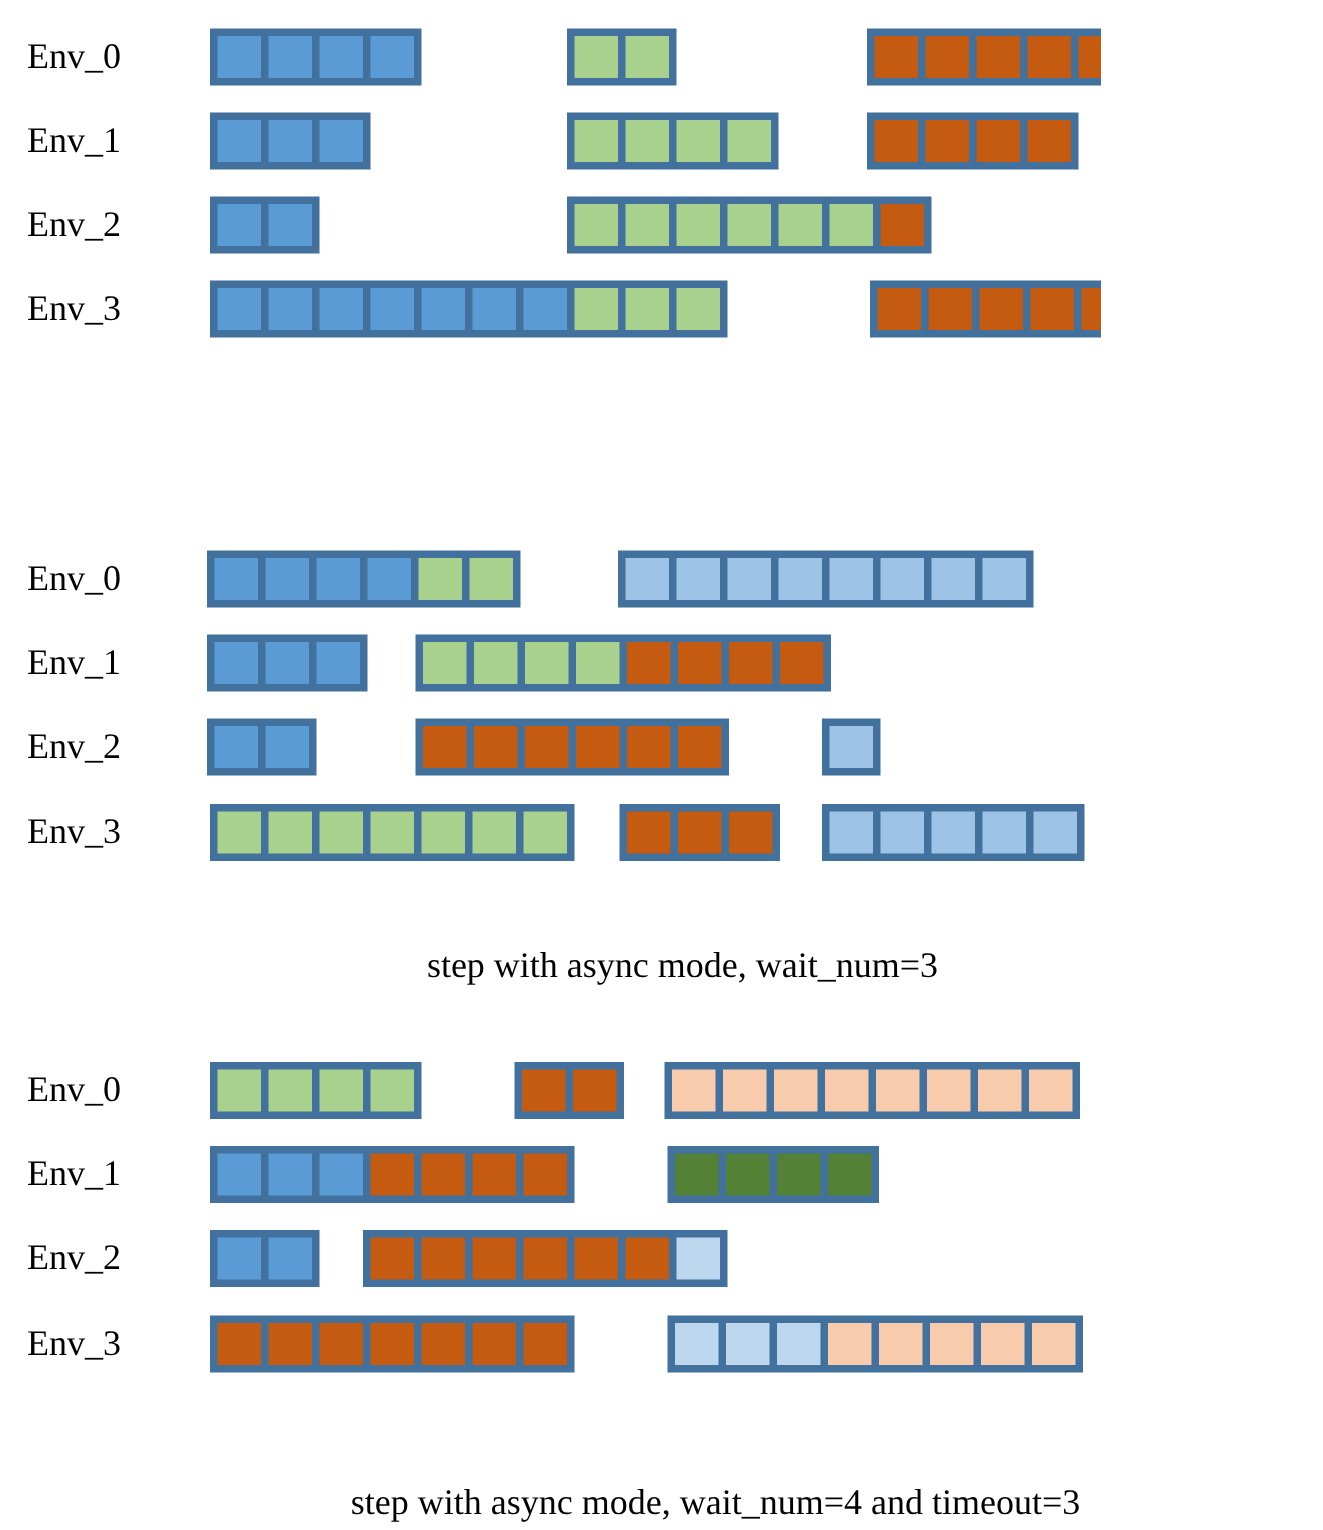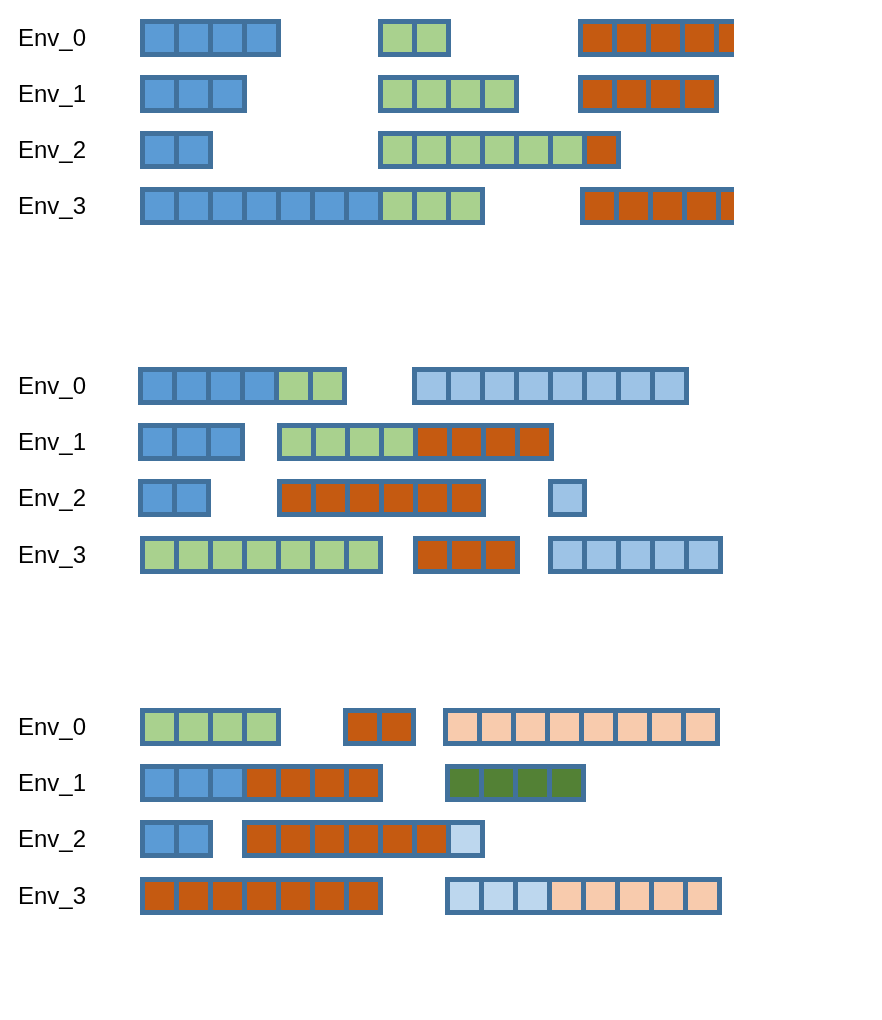--- a/index.html
+++ b/index.html
@@ -1,21 +1,21 @@
 <!DOCTYPE html>
 <html><head>
 <meta charset="utf-8">
 <style>
   html, body { margin: 0; padding: 0; background: #ffffff; }
   .canvas {
     position: relative;
     width: 734px;
     height: 1020px;
     background: #ffffff;
-    font-family: Liberation Sans, sans-serif;
+    font-family: Liberation Serif, serif;
     overflow: hidden;
   }
   .env-label {
     position: absolute;
     left: 18px;
     height: 38px;
     line-height: 38px;
     font-size: 24px;
     color: #000000;
     white-space: nowrap;
@@ -184,20 +184,21 @@
       <div class="cell" style="background: rgb(197, 90, 17);"></div>
       <div class="cell" style="background: rgb(197, 90, 17);"></div>
     </div>
     <div class="bar" style="left: 548px; top: 536px; background: rgb(65, 113, 156);">
       <div class="cell" style="background: rgb(157, 195, 230);"></div>
       <div class="cell" style="background: rgb(157, 195, 230);"></div>
       <div class="cell" style="background: rgb(157, 195, 230);"></div>
       <div class="cell" style="background: rgb(157, 195, 230);"></div>
       <div class="cell" style="background: rgb(157, 195, 230);"></div>
     </div>
+    <div class="caption" style="left: 455px; top: 631px;">step with async mode, wait_num=3</div>
     <div class="env-label" style="top: 708px;">Env_0</div>
     <div class="bar" style="left: 140px; top: 708px; background: rgb(65, 113, 156);">
       <div class="cell" style="background: rgb(169, 209, 142);"></div>
       <div class="cell" style="background: rgb(169, 209, 142);"></div>
       <div class="cell" style="background: rgb(169, 209, 142);"></div>
       <div class="cell" style="background: rgb(169, 209, 142);"></div>
     </div>
     <div class="bar" style="left: 343px; top: 708px; background: rgb(65, 113, 156);">
       <div class="cell" style="background: rgb(197, 90, 17);"></div>
       <div class="cell" style="background: rgb(197, 90, 17);"></div>
@@ -255,13 +256,14 @@
     <div class="bar" style="left: 445px; top: 877px; background: rgb(65, 113, 156);">
       <div class="cell" style="background: rgb(189, 215, 238);"></div>
       <div class="cell" style="background: rgb(189, 215, 238);"></div>
       <div class="cell" style="background: rgb(189, 215, 238);"></div>
       <div class="cell" style="background: rgb(248, 203, 173);"></div>
       <div class="cell" style="background: rgb(248, 203, 173);"></div>
       <div class="cell" style="background: rgb(248, 203, 173);"></div>
       <div class="cell" style="background: rgb(248, 203, 173);"></div>
       <div class="cell" style="background: rgb(248, 203, 173);"></div>
     </div>
+    <div class="caption" style="left: 477px; top: 989px;">step with async mode, wait_num=4 and timeout=3</div>
   </div>
 
 </body></html>

